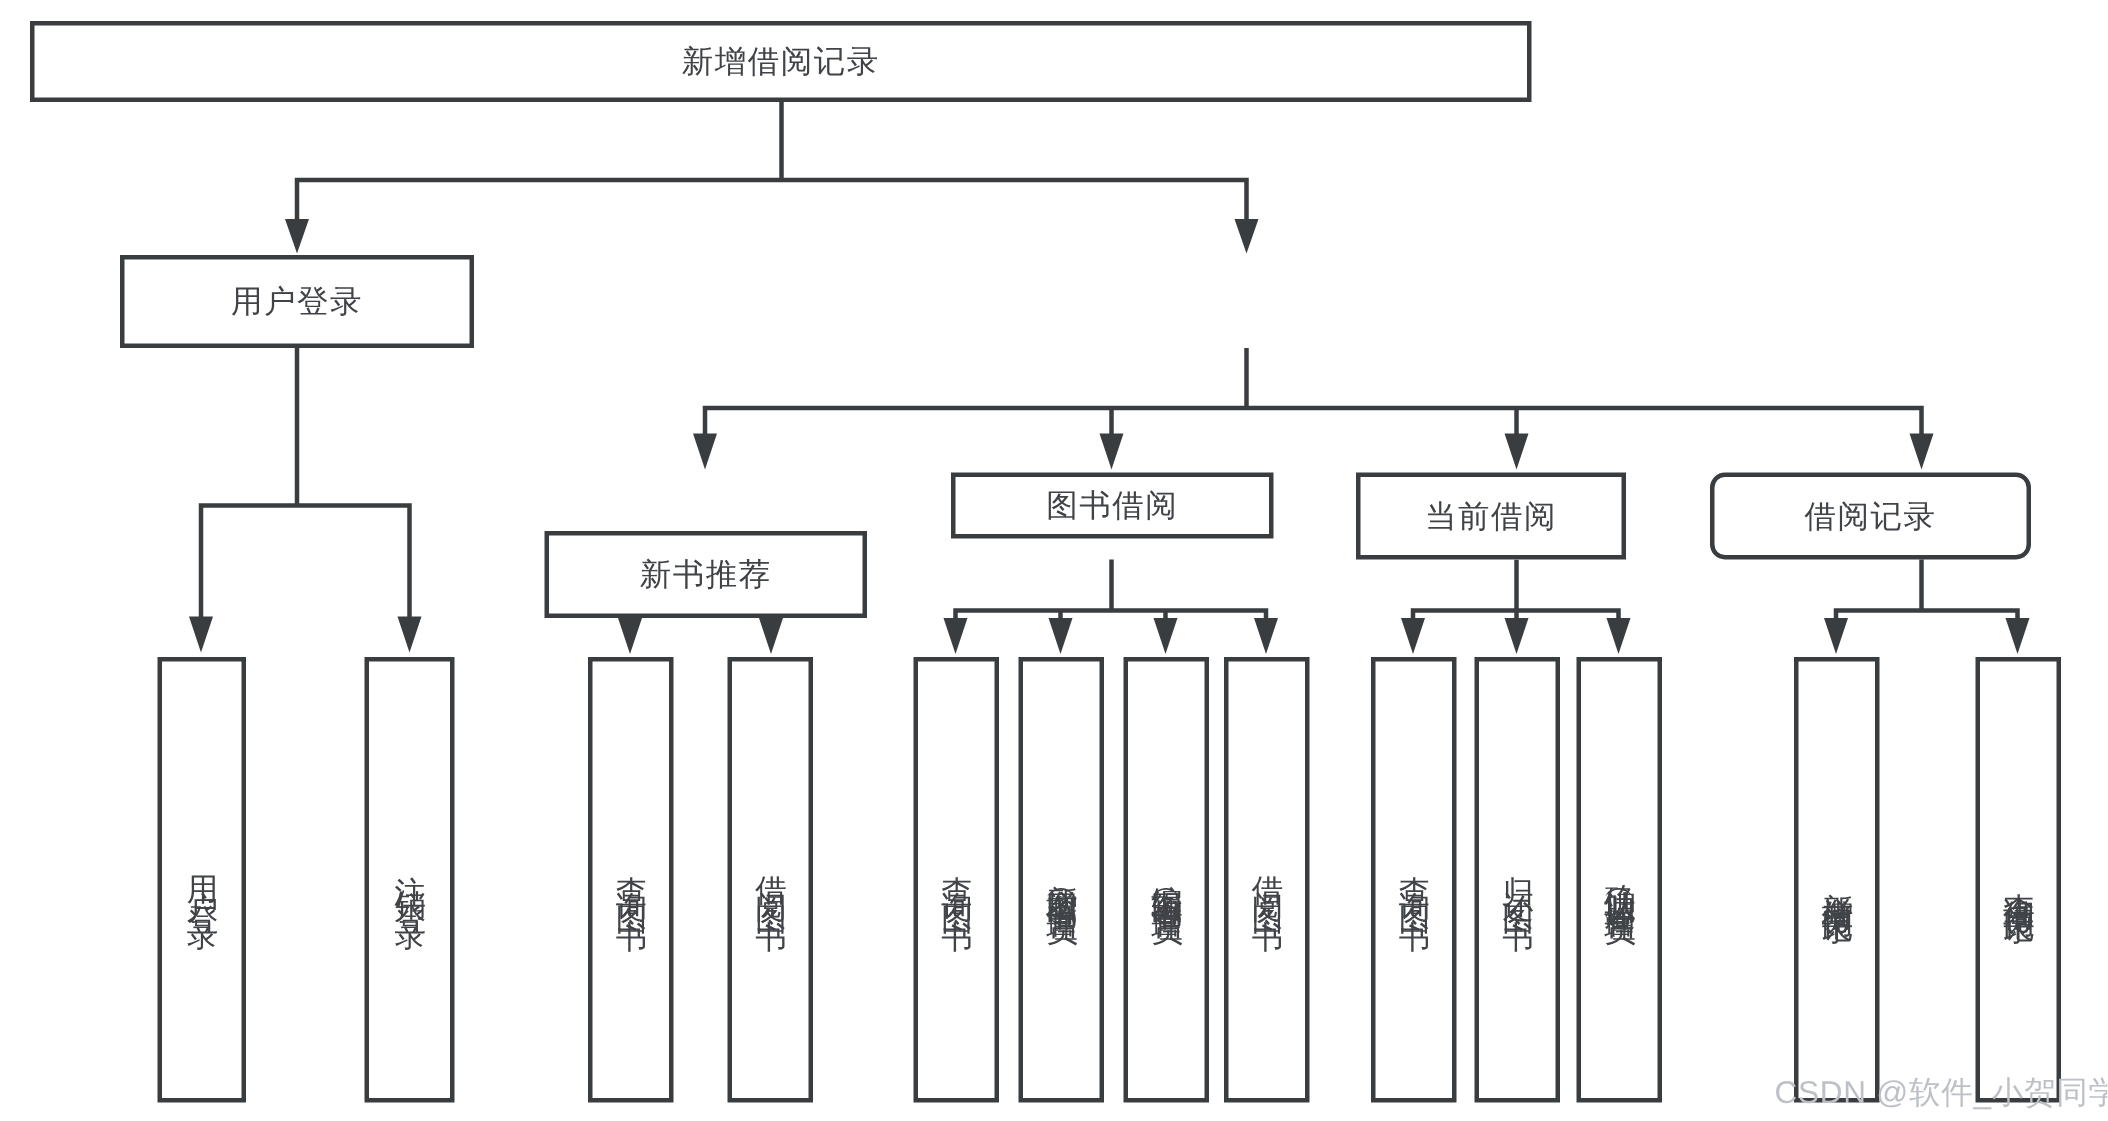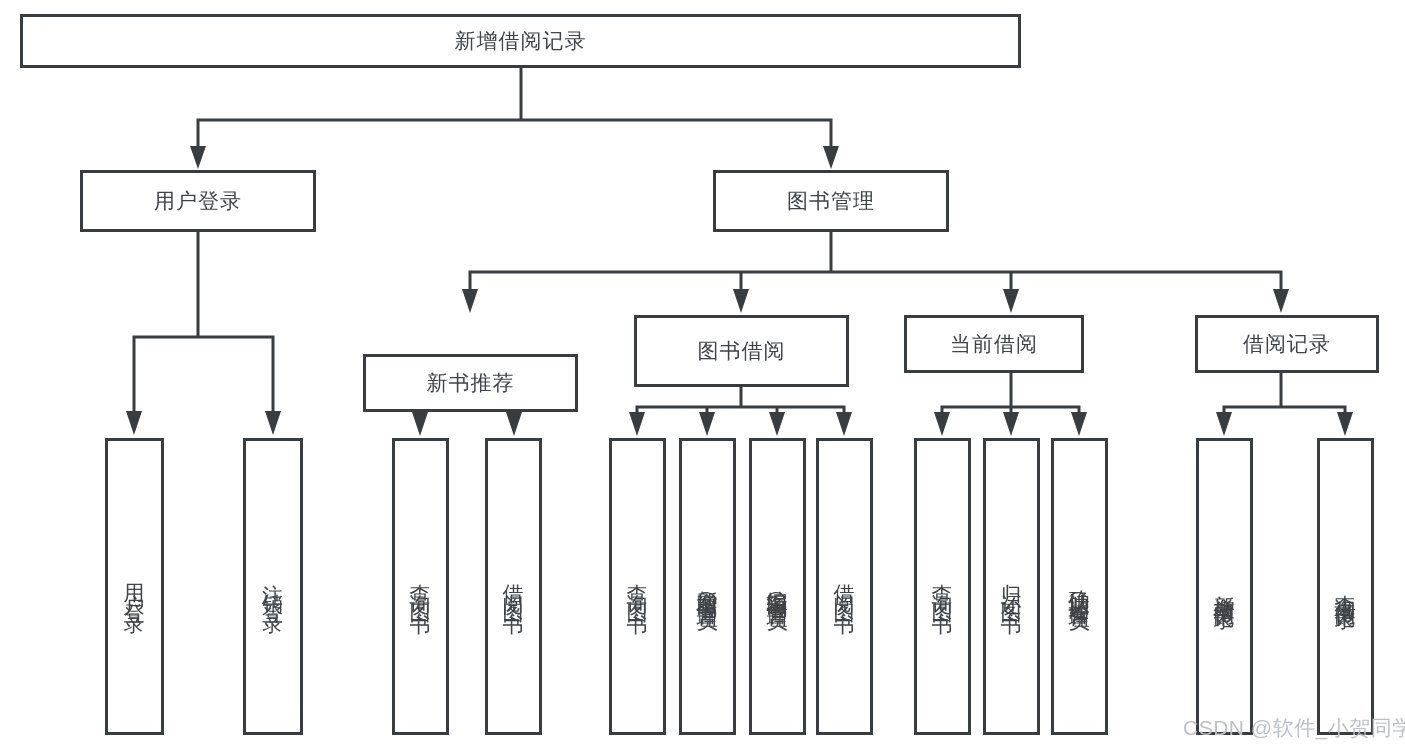--- a/index.html
+++ b/index.html
@@ -109,26 +109,25 @@
       <path d="M1281,373 V407"></path>
       <path d="M1224,414 V407 H1345 V414"></path>
       <polygon points="1216,412 1232,412 1224,436"></polygon>
       <polygon points="1337,412 1353,412 1345,436"></polygon>
     </g>
   </svg>
 
   <div class="box h" style="left:20px;top:14px;width:1001px;height:54px;">新增借阅记录</div>
 
   <div class="box h" style="left:80px;top:170px;width:236px;height:62px;">用户登录</div>
-  <div class="box h" style="left:713px;top:170px;width:236px;height:62px;">图书管理</div>
 
   <div class="box h" style="left:363px;top:315px;width:215px;height:58px;margin-top:39px;">新书推荐</div>
-  <div class="box h" style="left:634px;top:315px;width:215px;height:72px;">图书借阅</div>
+  <div class="box h" style="left:634px;top:315px;width:215px;height:44px;">图书借阅</div>
   <div class="box h" style="left:904px;top:315px;width:180px;height:58px;">当前借阅</div>
-  <div class="box h" style="left:1195px;top:315px;width:184px;height:58px;">借阅记录</div>
+  <div class="box h" style="left:1140px;top:315px;width:214px;height:58px;border-radius:10px;">借阅记录</div>
 
   <div class="box v" style="left:105px;top:438px;width:59px;height:297px;">用户登录</div>
   <div class="box v" style="left:243px;top:438px;width:60px;height:297px;">注销登录</div>
 
   <div class="box v" style="left:392px;top:438px;width:57px;height:297px;">查询图书</div>
   <div class="box v" style="left:485px;top:438px;width:57px;height:297px;">借阅图书</div>
 
   <div class="box v" style="left:609px;top:438px;width:57px;height:297px;">查询图书</div>
   <div class="box v long" style="left:679px;top:438px;width:57px;height:297px;">新增图书（管理员）</div>
   <div class="box v long" style="left:749px;top:438px;width:57px;height:297px;">编辑图书（管理员）</div>

